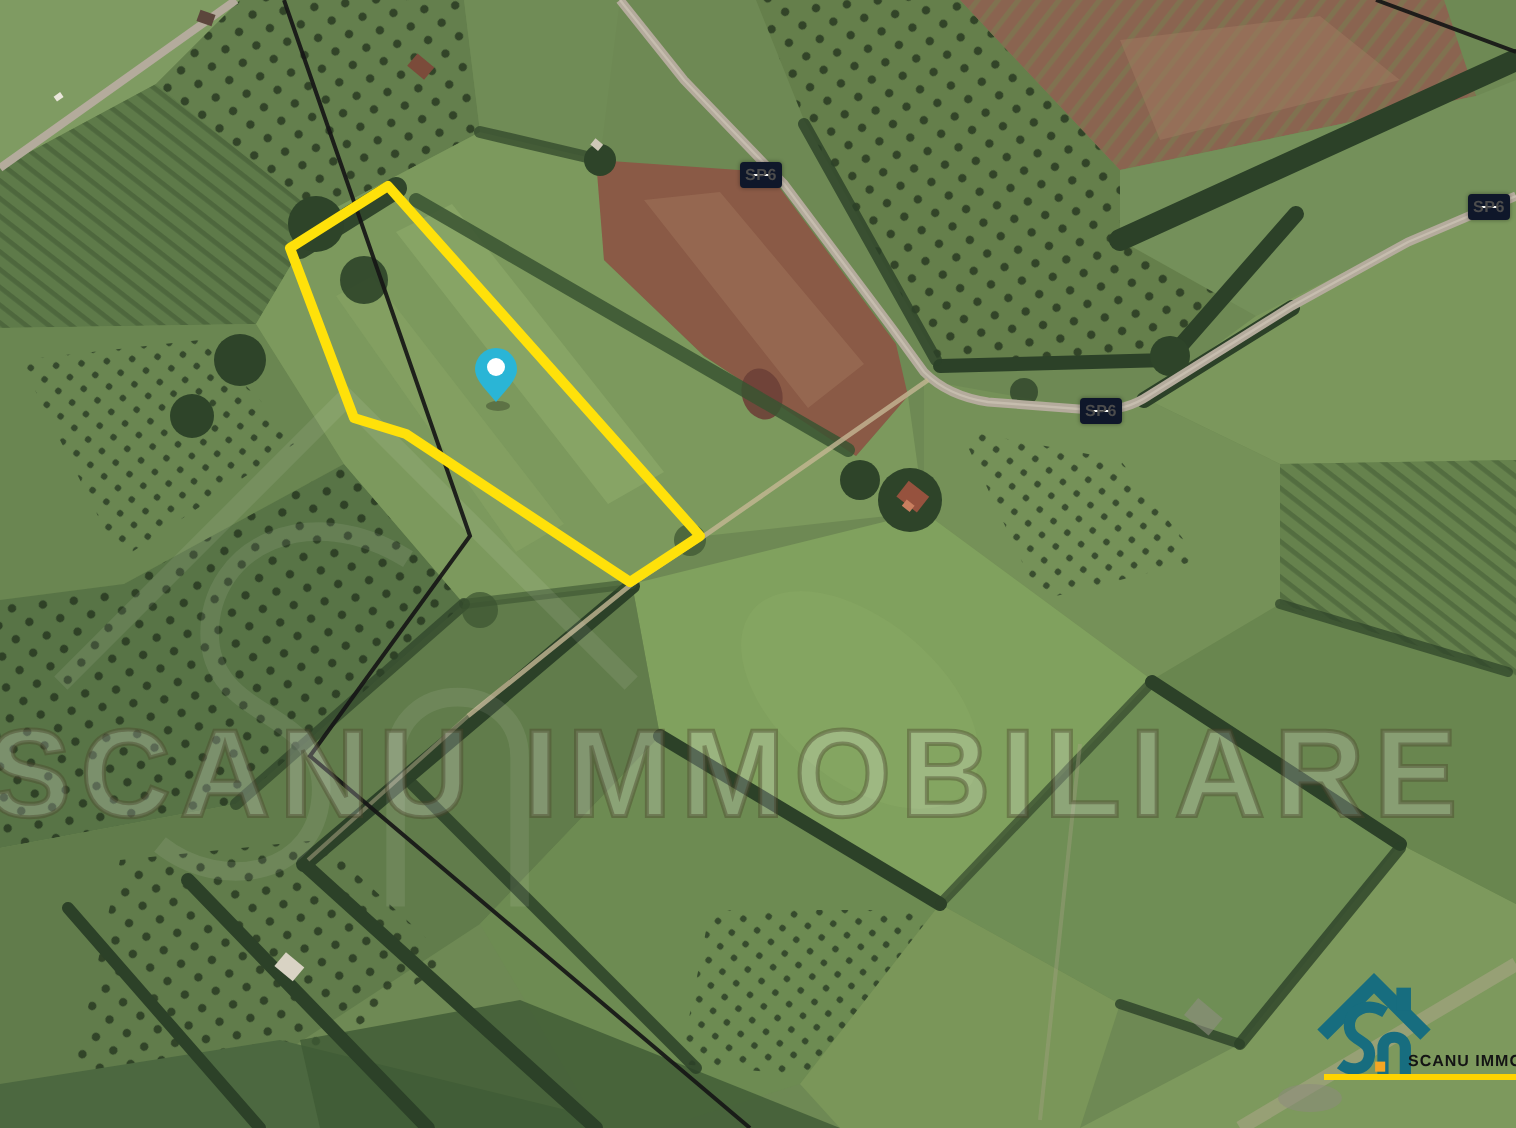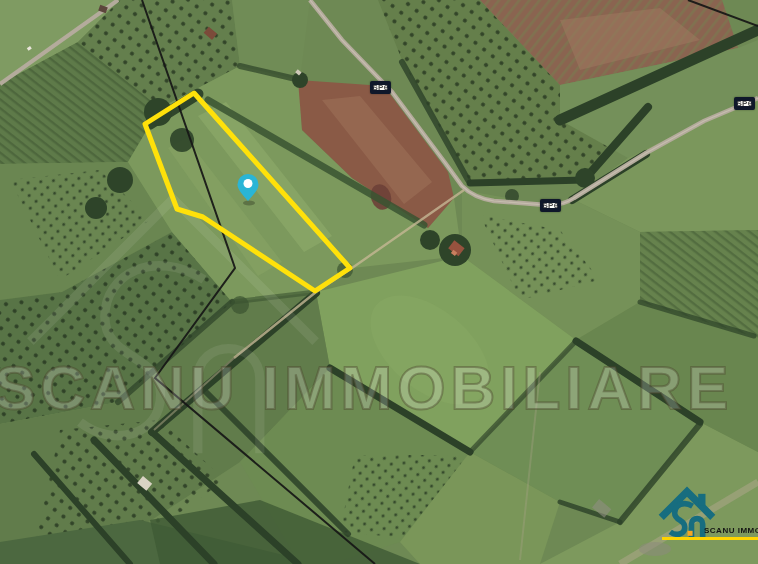--- a/index.html
+++ b/index.html
@@ -3,21 +3,21 @@
 <meta charset="utf-8">
 <style>
   html,body{margin:0;padding:0;background:#1d1d1d;}
   .stage{
     position:relative;width:758px;height:564px;overflow:hidden;
     background:#6e8954;font-family:"Liberation Sans",sans-serif;
   }
   svg.map{position:absolute;left:0;top:0;}
   .road-label{
     position:absolute;box-sizing:border-box;width:21px;height:13px;
-    background:#fbfbf8;border:4px solid #0f172a;border-radius:2px;
+    background:#fbfbf8;border:6px solid #0f172a;border-radius:2px;
     box-shadow:0 0 2px rgba(0,0,0,.4);
     font-size:8px;font-weight:bold;color:#4c4c4c;letter-spacing:.3px;
     display:flex;align-items:center;justify-content:center;line-height:1;
   }
   .watermark{
     position:absolute;left:-6px;top:352px;width:780px;
     font-size:62px;font-weight:bold;letter-spacing:5px;white-space:nowrap;
     text-transform:uppercase;
     color:rgba(255,255,255,0.10);
     -webkit-text-stroke:2px rgba(75,68,42,0.42);

